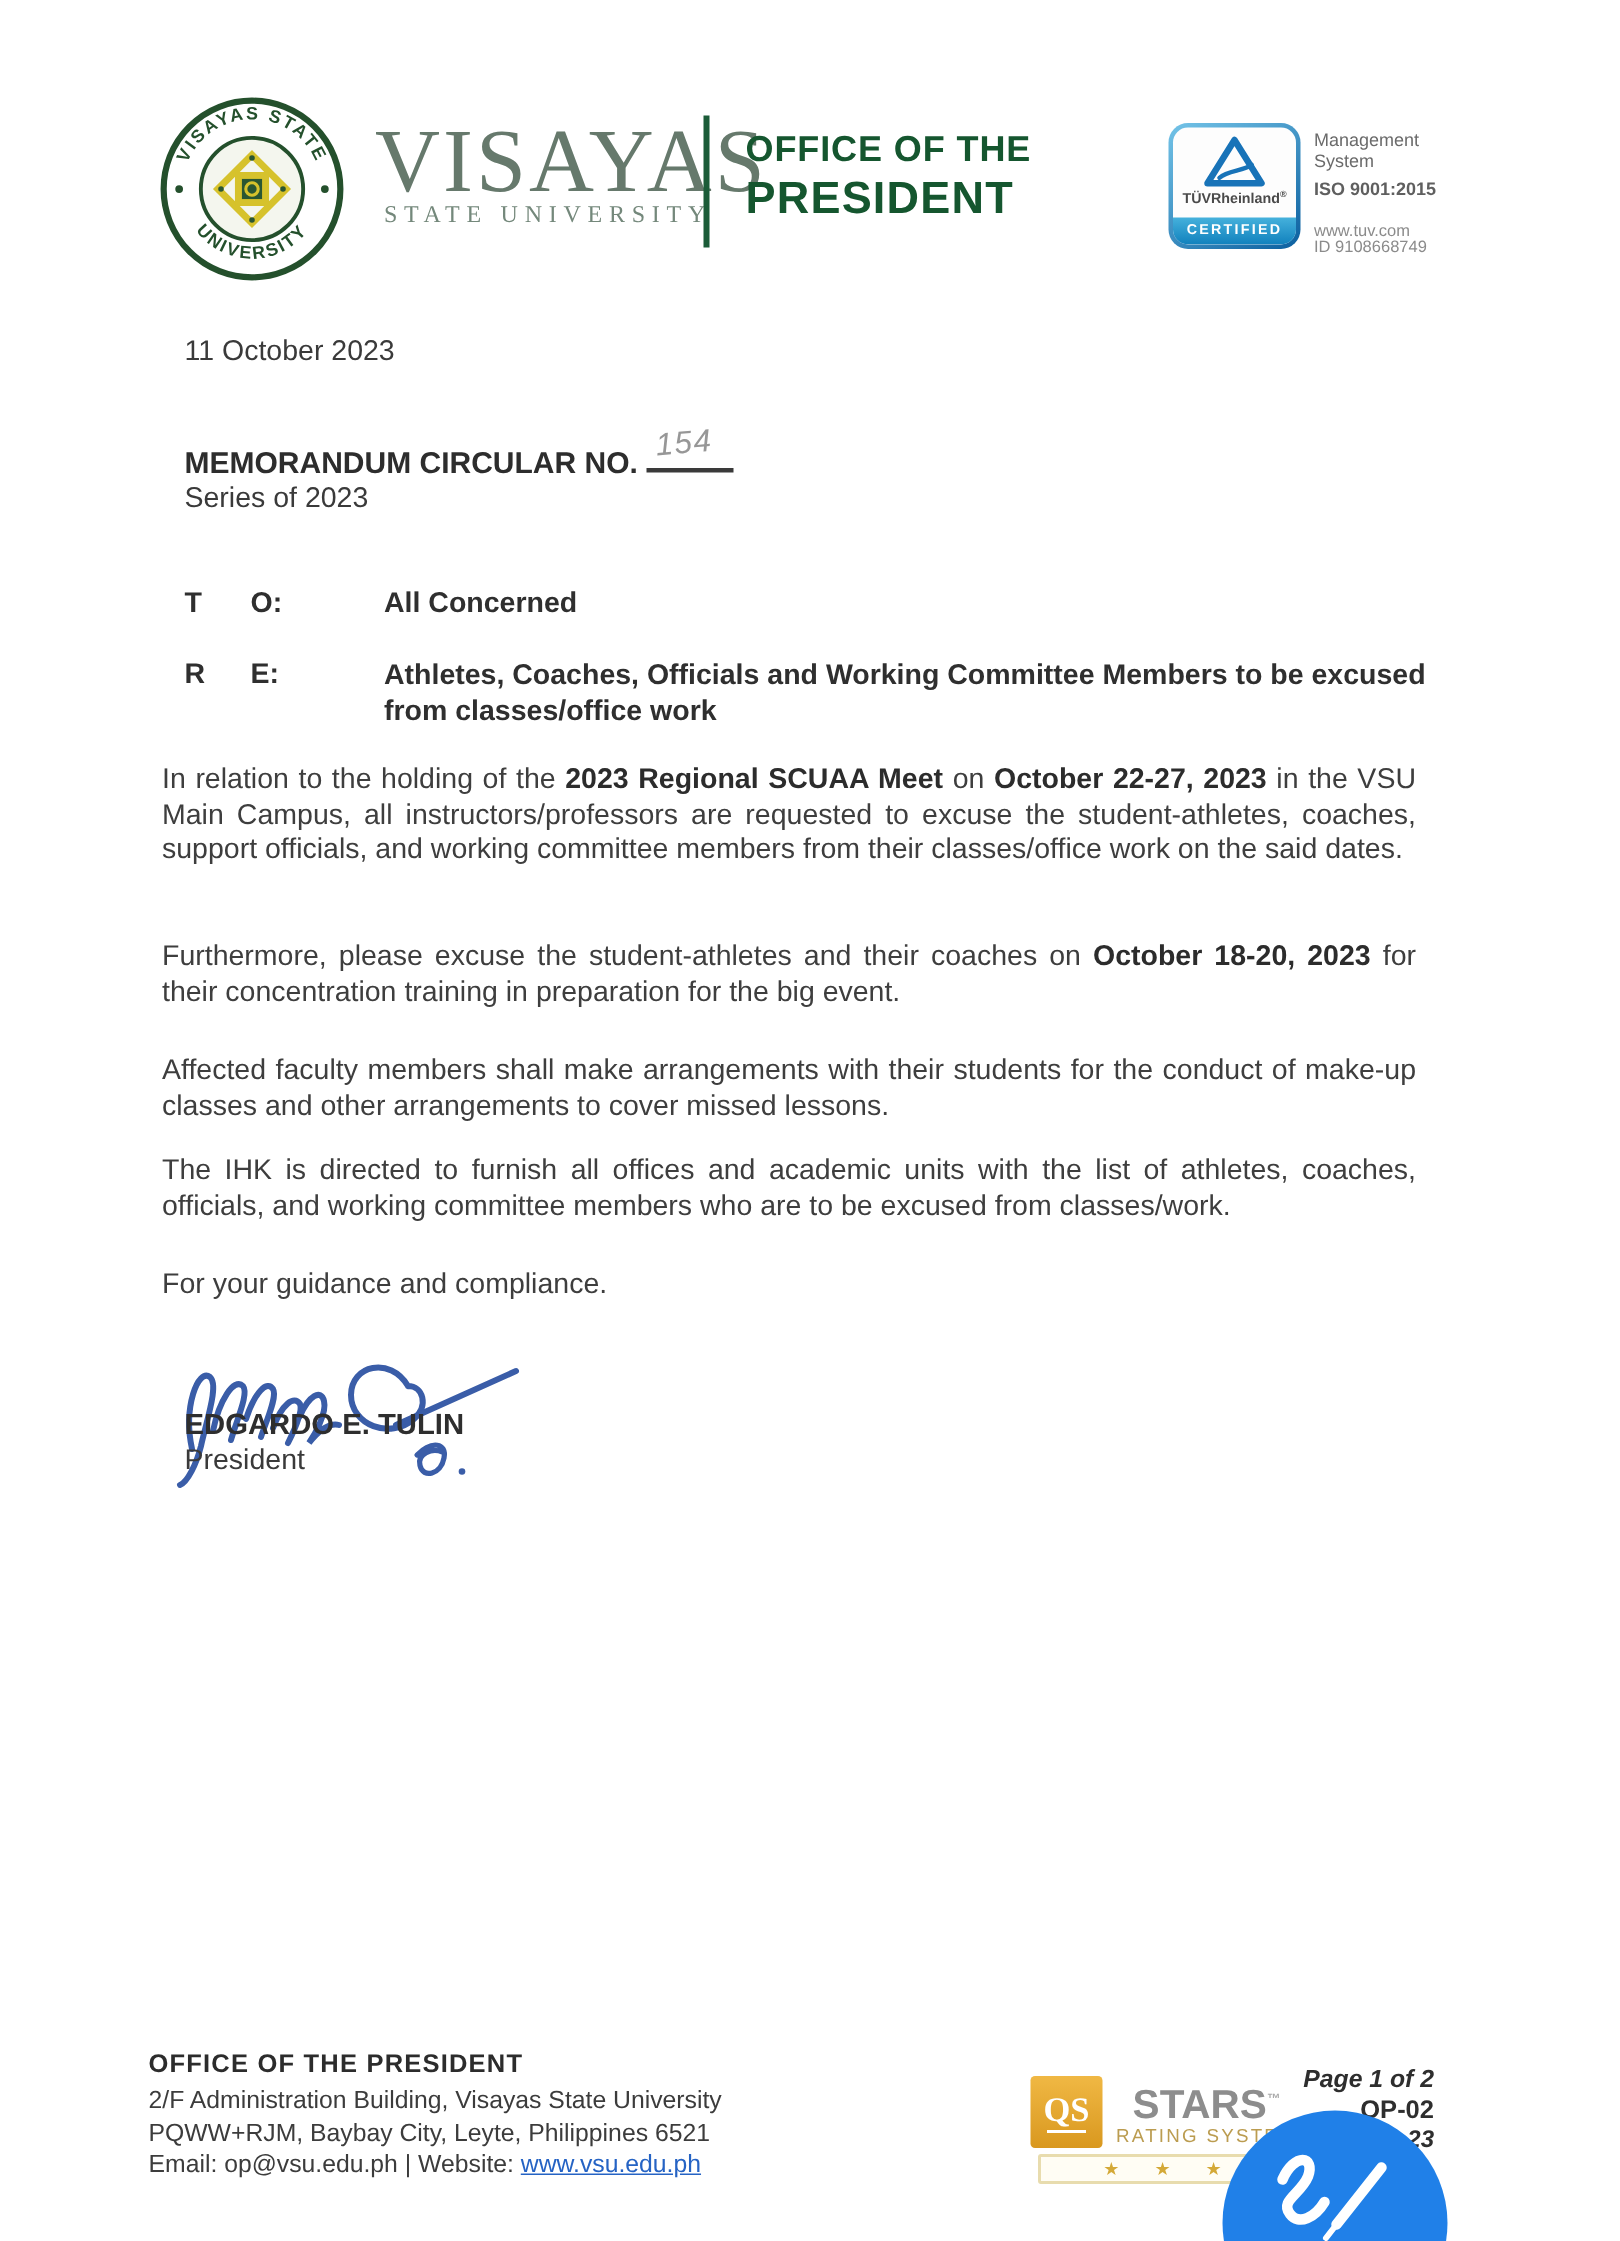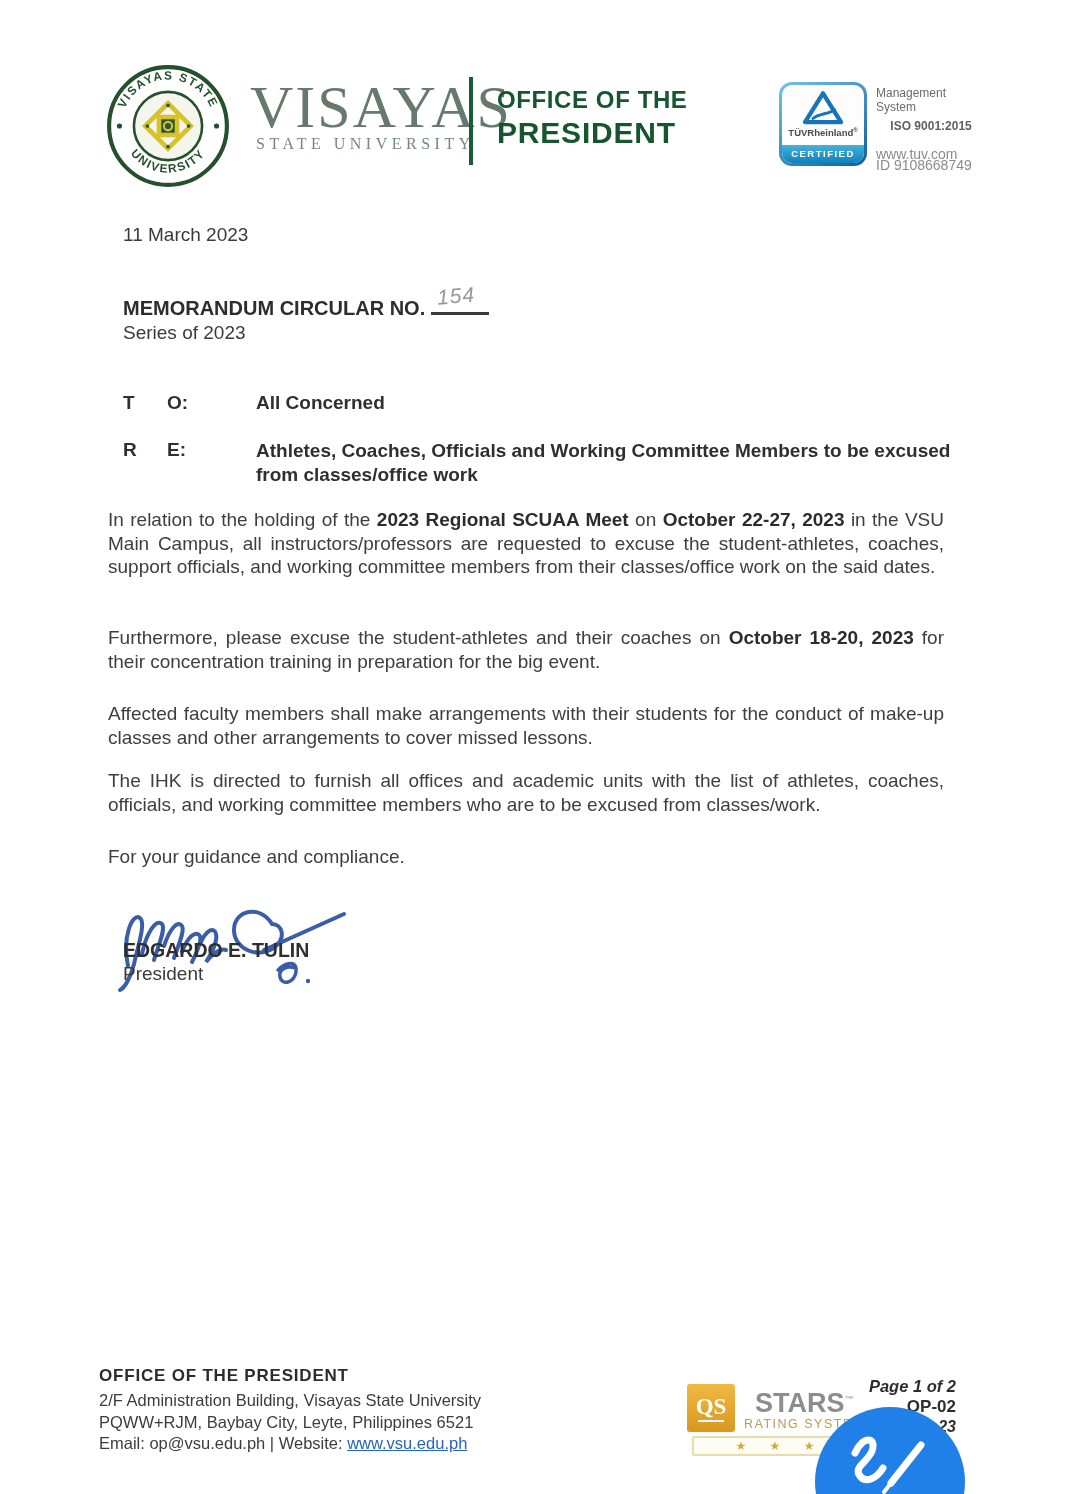--- a/index.html
+++ b/index.html
@@ -31,21 +31,21 @@
   .tuv-inner{width:100%;height:100%;background:#fdfdfd;border-radius:10px;overflow:hidden;
     display:flex;flex-direction:column;align-items:center;}
   .tuv-tri{margin-top:4px;}
   .tuv-name{font-size:9.5px;font-weight:bold;color:#4a4a4a;line-height:10px;}
   .tuv-name sup{font-size:6px;}
   .tuv-cert{margin-top:auto;width:100%;text-align:center;
     background:linear-gradient(#45b1dc,#1181bd);color:#fff;font-size:9.5px;
     font-weight:bold;letter-spacing:1.5px;padding:3px 0 4px;}
   .tuv-text{left:876px;top:86px;font-size:12px;color:#6b6b6b;line-height:14px;}
   .tuv-text .iso{margin-top:5px;font-weight:bold;color:#5f5f5f;text-align:right;}
-  .tuv-text .tiny{margin-top:16px;font-size:14px;line-height:11px;color:#8b8b8b;}
+  .tuv-text .tiny{margin-top:16px;font-size:11px;line-height:11px;color:#8b8b8b;}
 
   
   .date-line{left:123px;top:224px;font-size:19px;color:#3a3a3a;}
   .memo-line{left:123px;top:294px;font-size:20px;font-weight:bold;color:#2d2d2d;white-space:nowrap;}
   .memo-underline{display:inline-block;width:58px;border-bottom:3px solid #3a3a3a;
     position:relative;margin-left:6px;height:18px;vertical-align:baseline;}
   .memo-num{position:absolute;left:6px;top:-10px;color:#979797;font-size:21px;
     font-weight:normal;font-style:italic;transform:rotate(-5deg);letter-spacing:1px;}
   .series-line{left:123px;top:322px;font-size:19px;color:#3a3a3a;}
 
@@ -155,21 +155,21 @@
   <div class="abs tuv-text">
     <div>Management</div>
     <div>System</div>
     <div class="iso">ISO 9001:2015</div>
     <div class="tiny">
       <div>www.tuv.com</div>
       <div>ID 9108668749</div>
     </div>
   </div>
 
-  <div class="abs date-line">11 March 2023</div>
+  <div class="abs date-line">11 October 2023</div>
 
   <div class="abs memo-line">
     <span>MEMORANDUM CIRCULAR NO.</span><span class="memo-underline"><span class="memo-num">154</span></span>
   </div>
   <div class="abs series-line">Series of 2023</div>
 
   <div class="abs addr-label to-l1">T</div>
   <div class="abs addr-label to-l2">O:</div>
   <div class="abs addr-label to-val">All Concerned</div>
 

